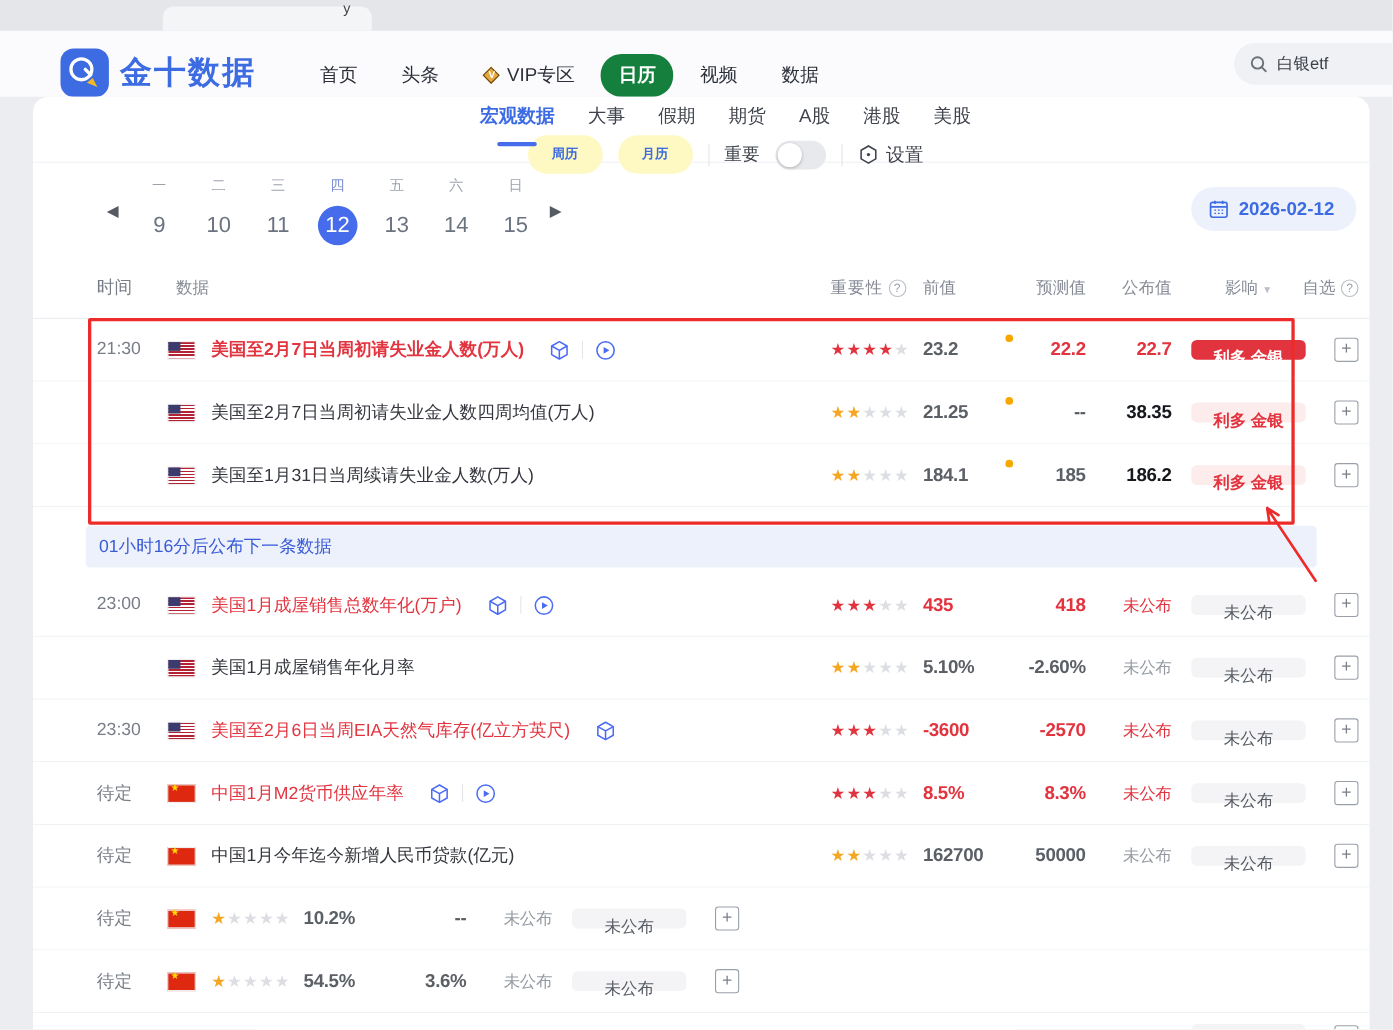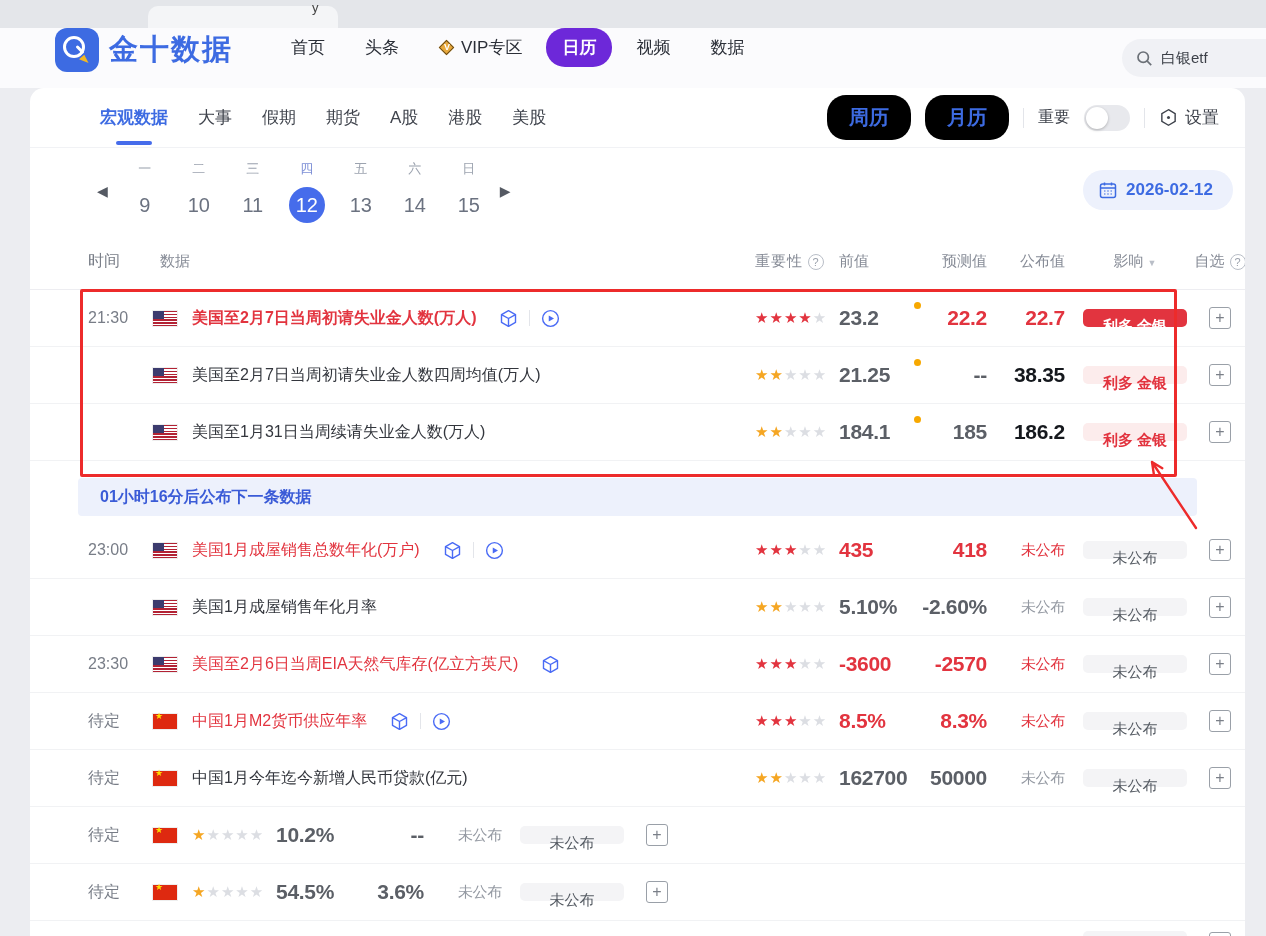--- a/index.html
+++ b/index.html
@@ -5,48 +5,48 @@
   * { margin:0; padding:0; box-sizing:border-box; }
   html,body { width:1266px; height:936px; overflow:hidden; }
   body { background:#ecedf1; font-family:"Liberation Sans","DejaVu Sans",sans-serif; position:relative; }
 
   
   .top-strip { height:28px; background:#e4e6ea; position:relative; }
   .top-strip .tab { position:absolute; left:148px; top:6px; width:190px; height:22px; background:#f4f5f7; border-radius:10px 10px 0 0; }
   .top-strip .remnant { position:absolute; left:312px; top:0px; font-size:13px; color:#444; }
 
   
-  .navbar { height:60px; background:#fbfbfd; display:flex; align-items:flex-start; padding:0 24px 0 55px; position:relative; }
+  .navbar { height:60px; background:#fbfbfd; display:flex; align-items:flex-end; padding:0 24px 0 55px; position:relative; }
   .brand { display:flex; align-items:center; gap:10px; }
   .logo-box { width:44px; height:44px; border-radius:12px; background:#3d6be2; position:relative; }
   .logo-box .ring { position:absolute; left:8px; top:8px; width:22px; height:22px; border:3.5px solid #fff; border-radius:50%; }
   .logo-box .needle { position:absolute; left:20px; top:20px; width:10px; height:3px; background:#fff; transform:rotate(45deg); border-radius:2px; }
   .logo-box .tail { position:absolute; left:26px; top:28px; width:0; height:0; border-left:5px solid transparent; border-right:2px solid transparent; border-top:9px solid #f2b824; transform:rotate(-40deg); }
   .brand-name { font-size:29px; font-weight:bold; color:#3d6be2; letter-spacing:2px; }
   .nav-menu { display:flex; align-items:center; margin-left:42px; gap:8px; }
   .nav-item { font-size:17px; color:#2b2f38; padding:8px 16px; border-radius:19px; cursor:pointer; display:flex; align-items:center; gap:6px; white-space:nowrap; }
-  .nav-item.active { background:#6d28d9; color:#fff; font-weight:bold; }
+  .nav-item.active { background:#15803d; color:#fff; font-weight:bold; }
   .vip-ico { width:16px; height:14px; display:inline-block; position:relative; }
   .vip-ico .dia { position:absolute; left:2px; top:1px; width:11px; height:11px; background:#e8a93c; border:1.5px solid #6b4a12; transform:rotate(45deg); }
   .vip-ico .v { position:absolute; left:5px; top:1px; color:#fff; font-size:9px; font-weight:bold; }
   .search-pill { position:absolute; right:-18px; top:11px; width:162px; height:38px; background:#f0f1f5; border-radius:19px; display:flex; align-items:center; padding-left:14px; gap:8px; }
   .search-pill svg { flex:none; }
   .search-pill input { border:none; background:transparent; outline:none; font-size:15px; color:#3c4048; width:100px; font-family:inherit; }
 
   
   .card { position:absolute; left:30px; top:88px; width:1215px; height:848px; background:#fff; border-radius:14px 14px 0 0; overflow:hidden; }
 
   
-  .subnav { height:60px; display:flex; align-items:center; justify-content:space-between; padding:0 26px 0 70px; border-bottom:1px solid #f1f2f5; }
+  .subnav { height:60px; display:flex; align-items:center; justify-content:space-between; padding:0 26px 0 70px; border-bottom:1px solid #f1f2f5;flex-direction:column; }
   .tabs { display:flex; gap:30px; }
   .tab { font-size:17px; color:#3f434c; cursor:pointer; position:relative; padding:6px 0; }
   .tab.active { color:#3d6be2; font-weight:bold; }
   .tab.active::after { content:""; position:absolute; left:50%; transform:translateX(-50%); bottom:-10px; width:36px; height:4px; border-radius:2px; background:#466ceb; }
   .sub-right { display:flex; align-items:center; gap:14px; }
-  .pill-btn { background:#000000; color:#3d6be2; font-weight:bold; font-size:20px; padding:9px 22px; border-radius:19px; border:none; cursor:pointer; font-family:inherit; }
+  .pill-btn { background:#fef9c3; color:#3d6be2; font-weight:bold; font-size:12px; padding:9px 22px; border-radius:19px; border:none; cursor:pointer; font-family:inherit; }
   .vdiv { width:1px; height:20px; background:#e3e5ea; }
   .imp-label { font-size:16px; color:#3f434c; }
   .toggle { width:46px; height:26px; border-radius:13px; background:#e8e9ed; position:relative; cursor:pointer; }
   .toggle .knob { position:absolute; left:2px; top:2px; width:22px; height:22px; border-radius:50%; background:#fff; box-shadow:0 1px 3px rgba(0,0,0,.25); }
   .settings { display:flex; align-items:center; gap:7px; font-size:17px; color:#3f434c; cursor:pointer; }
 
   
   .datebar { height:86px; display:flex; align-items:center; padding:0 26px 0 63px; position:relative; }
   .arrow-btn { background:none; border:none; font-size:14px; color:#555a63; cursor:pointer; padding:4px; }
   .days { display:flex; margin-left:6px; }
@@ -73,47 +73,47 @@
   .c-name { flex:1; display:flex; align-items:center; min-width:0; }
   .name-text { font-size:16px; color:#33363d; white-space:nowrap; overflow:hidden; cursor:pointer; }
   .nm-red { color:#e2343f; }
   .nm-red-bold { color:#e2343f; font-weight:bold; }
   .row-icons { display:flex; align-items:center; gap:10px; margin-left:22px; flex:none; }
   .icon-sep { width:1px; height:16px; background:#e3e5ea; }
   .icon-cube,.icon-play { cursor:pointer; display:flex; }
   .c-stars { width:84px; flex:none; font-size:15px; letter-spacing:1px; white-space:nowrap; }
   .stars-on.red { color:#e2343f; } .stars-on.gold { color:#f5a623; }
   .stars-off { color:#dcdee3; }
-  .val-font { font-weight:bold; font-size:21px; letter-spacing:-0.3px; }
+  .val-font { font-weight:bold; font-size:17px; letter-spacing:-0.3px; }
   .c-prev { width:70px; flex:none; text-align:left; position:relative; }
   .c-fore { width:78px; flex:none; text-align:right; }
   .c-pub { width:78px; flex:none; text-align:right; }
   .v-dark { color:#5b5f66; } .v-red { color:#e2343f; } .v-black { color:#15181d; }
   .v-red-label { color:#e2343f; font-weight:normal; font-size:15px; }
   .v-gray-label { color:#959aa3; font-weight:normal; font-size:15px; }
   .dot { position:absolute; right:-12px; top:-4px; width:7px; height:7px; border-radius:50%; background:#f7a800; display:none; }
   .dot.show { display:block; }
   .c-impact { width:140px; flex:none; display:flex; justify-content:center; }
   .badge { min-width:104px; height:18px; line-height:34px; text-align:center; border-radius:5px; font-size:15px; padding:0 10px; white-space:nowrap; cursor:pointer; }
   .badge-solid { background:#e2343f; color:#fff; font-weight:bold; }
   .badge-light { background:#fcecec; color:#e2343f; font-weight:bold; }
   .badge-gray { background:#f4f4f6; color:#555b63; font-weight:500; }
-  .c-plus { width:30px; flex:none; display:flex; justify-content:center; }
+  .c-plus { width:30px; flex:none; display:flex; justify-content:flex-end; }
   .plus { width:22px; height:22px; border:1.5px solid #9aa0a8; border-radius:3px; background:#fff; color:#7a7f88; font-size:16px; line-height:18px; cursor:pointer; padding:0; font-family:inherit; }
 
   
   .thead .c-name { color:#868b96; }
   .hq { display:inline-flex; align-items:center; gap:5px; }
   .qmark { width:16px; height:16px; border:1px solid #b9bec7; border-radius:50%; font-size:11px; color:#9aa0ab; display:inline-flex; align-items:center; justify-content:center; }
   .sort-caret { font-size:9px; color:#b9bec7; margin-left:4px; }
   .th-center { text-align:center; }
   .thead .c-plus { overflow:visible; white-space:nowrap; }
 
   
-  .notice { margin:17px 48px 6px 48px; height:38px; background:#edf1fc; border-radius:4px; display:flex; align-items:center; padding-left:22px; color:#3a5bd7; font-weight:bold; font-size:16px; }
+  .notice { margin:17px 48px 6px 48px; height:38px; background:#edf1fc; border-radius:4px; display:flex; align-items:center; padding-left:12px; color:#3a5bd7; font-weight:normal; font-size:16px; }
 
   
   .hl-box { position:absolute; left:80px; top:289px; width:1097px; height:188px; border:3px solid #ed2b2b; border-radius:2px; pointer-events:none; z-index:50; }
   .hl-arrow { position:absolute; left:1142px; top:454px; pointer-events:none; z-index:50; }
 </style>
 </head>
 <body>
 
 <div class="top-strip">
   <div class="tab"></div>

